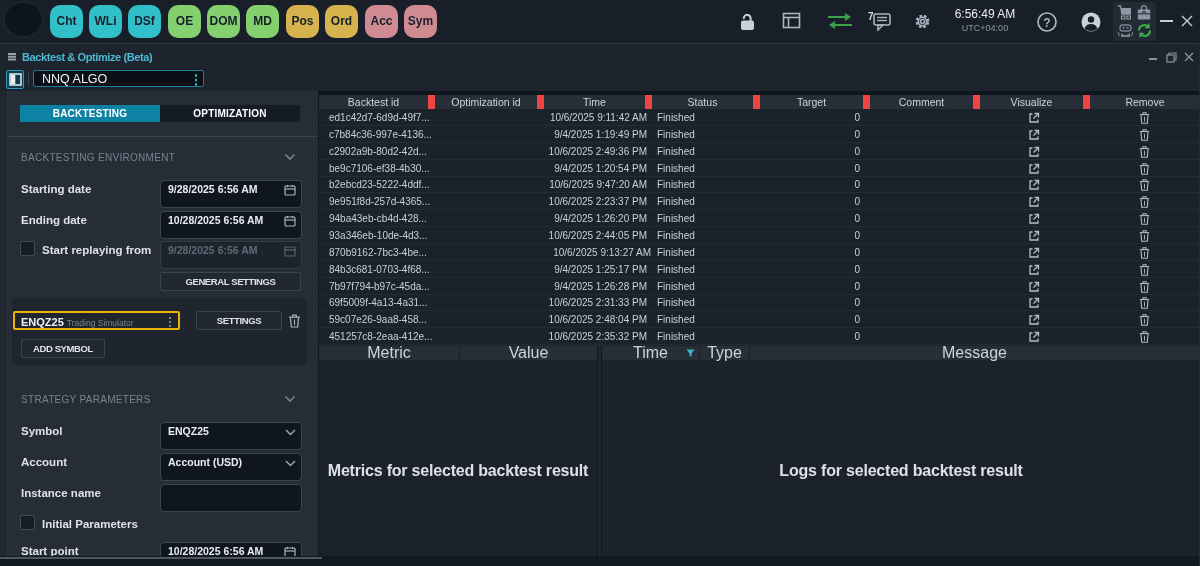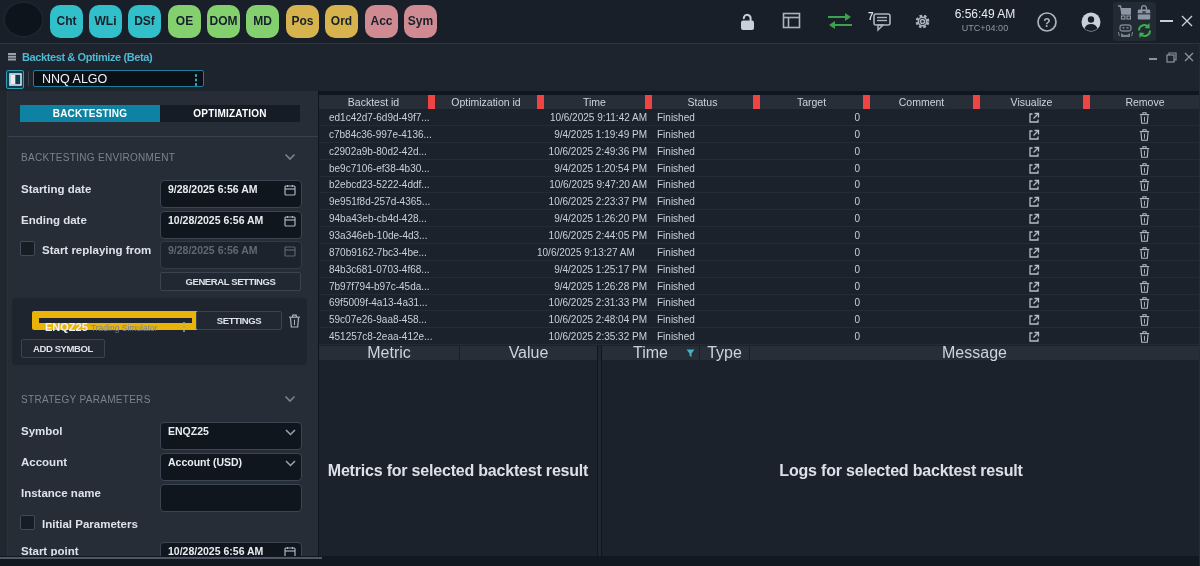--- a/index.html
+++ b/index.html
@@ -232,21 +232,21 @@
     <div class="ipt dis" style="top:150px">9/28/2025 6:56 AM
       <svg class="abs" style="right:5px;top:3px" width="12" height="12" viewBox="0 0 12 12" opacity="0.45">
         <rect x="1" y="2" width="10" height="9" rx="1" fill="none" stroke="#aab4bf" stroke-width="1.2"></rect>
         <line x1="1" y1="5" x2="11" y2="5" stroke="#aab4bf" stroke-width="1.2"></line>
       </svg>
     </div>
 
     <div class="btn" style="left:152px;top:181px;width:141px;height:19px;line-height:18px">GENERAL SETTINGS</div>
 
     <div class="lp" style="left:4px;top:207px;width:295px;height:67px;background:#1e252e;border-radius:4px">
-      <div class="abs" style="left:20px;top:13px;width:167px;height:19px;background:#1e252e;border:7px solid #eab308;border-radius:2px">
+      <div class="abs" style="left:1px;top:13px;width:167px;height:19px;background:#1e252e;border:2px solid #eab308;border-radius:2px">
         <span class="abs" style="left:6px;top:3px;color:#eef1f5;font-weight:bold;font-size:11px">ENQZ25 <span style="color:#79838f;font-weight:normal;font-size:8.5px">Trading Simulator</span></span>
         <div class="abs" style="right:7px;top:4px;width:2px;height:2px;background:#9aa4b0;border-radius:50%;box-shadow:0 4px 0 #9aa4b0, 0 8px 0 #9aa4b0"></div>
       </div>
       <div class="btn" style="left:184px;top:13px;width:86px;height:19px;line-height:18px">SETTINGS</div>
       <div class="abs" style="left:276px;top:13px;width:16px;height:19px">
         <svg width="13" height="14" viewBox="0 0 13 14" style="margin-top:3px">
           <path d="M2.5 4 L3.3 13 L9.7 13 L10.5 4" fill="none" stroke="#aab4bf" stroke-width="1.2"></path>
           <line x1="1" y1="3.2" x2="12" y2="3.2" stroke="#aab4bf" stroke-width="1.2"></line>
           <path d="M4.5 3 L4.8 1.2 L8.2 1.2 L8.5 3" fill="none" stroke="#aab4bf" stroke-width="1.2"></path>
           <line x1="6.5" y1="5.7" x2="6.5" y2="11" stroke="#aab4bf" stroke-width="1"></line>
@@ -430,21 +430,21 @@
       </svg>
       <svg class="abs" style="left:820px;top:3px" width="11" height="12" viewBox="0 0 11 12">
         <path d="M2 3.2 L2.7 11.2 L8.3 11.2 L9 3.2" fill="none" stroke="#b4bdc8" stroke-width="1.1"></path>
         <line x1="0.8" y1="2.6" x2="10.2" y2="2.6" stroke="#b4bdc8" stroke-width="1.1"></line>
         <path d="M3.8 2.4 L4 0.8 L7 0.8 L7.2 2.4" fill="none" stroke="#b4bdc8" stroke-width="1.1"></path>
         <line x1="5.5" y1="4.8" x2="5.5" y2="9.6" stroke="#b4bdc8" stroke-width="0.9"></line>
       </svg>
     </div>
     <div class="row" style="top:149px">
       <div class="cell" style="left:10px;width:106px">870b9162-7bc3-4be...</div>
-      <div class="cell" style="left:218px;width:106px;text-align:left">10/6/2025 9:13:27 AM</div>
+      <div class="cell" style="left:226px;width:106px;text-align:right">10/6/2025 9:13:27 AM</div>
       <div class="cell" style="left:338px;width:90px">Finished</div>
       <div class="cell" style="left:441px;width:100px;text-align:right">0</div>
       <svg class="abs" style="left:709px;top:3px" width="12" height="12" viewBox="0 0 12 12">
         <path d="M4.5 2 L2 2 L2 10 L10 10 L10 7.5" fill="none" stroke="#b4bdc8" stroke-width="1.3"></path>
         <path d="M6.5 1.5 L10.5 1.5 L10.5 5.5" fill="none" stroke="#b4bdc8" stroke-width="1.3"></path>
         <line x1="10" y1="2" x2="5.5" y2="6.5" stroke="#b4bdc8" stroke-width="1.3"></line>
       </svg>
       <svg class="abs" style="left:820px;top:3px" width="11" height="12" viewBox="0 0 11 12">
         <path d="M2 3.2 L2.7 11.2 L8.3 11.2 L9 3.2" fill="none" stroke="#b4bdc8" stroke-width="1.1"></path>
         <line x1="0.8" y1="2.6" x2="10.2" y2="2.6" stroke="#b4bdc8" stroke-width="1.1"></line>

